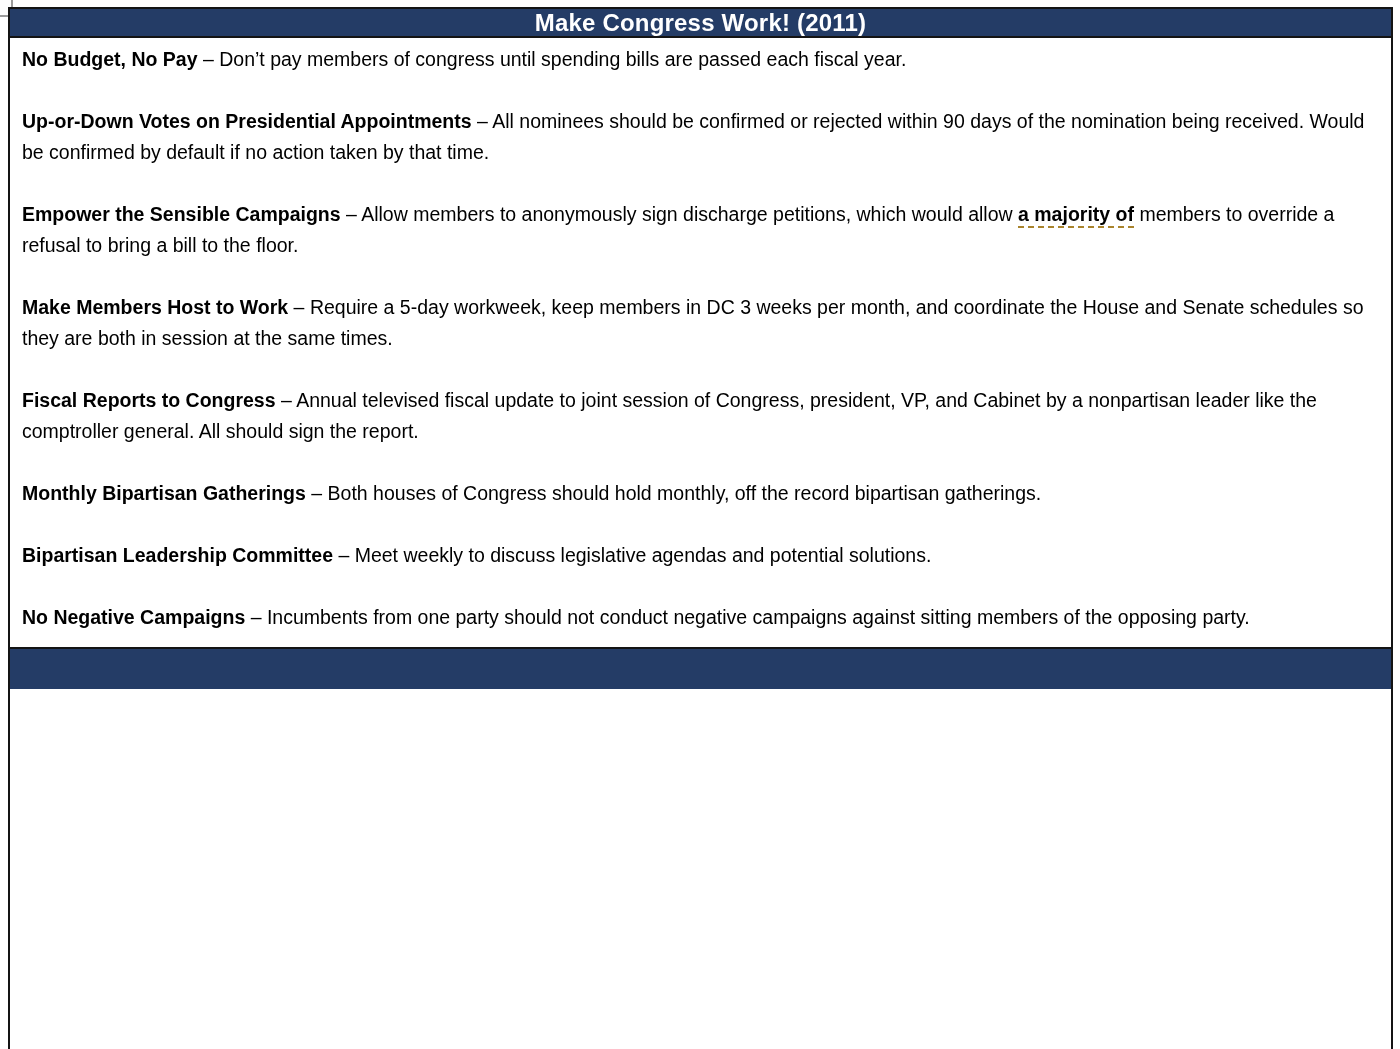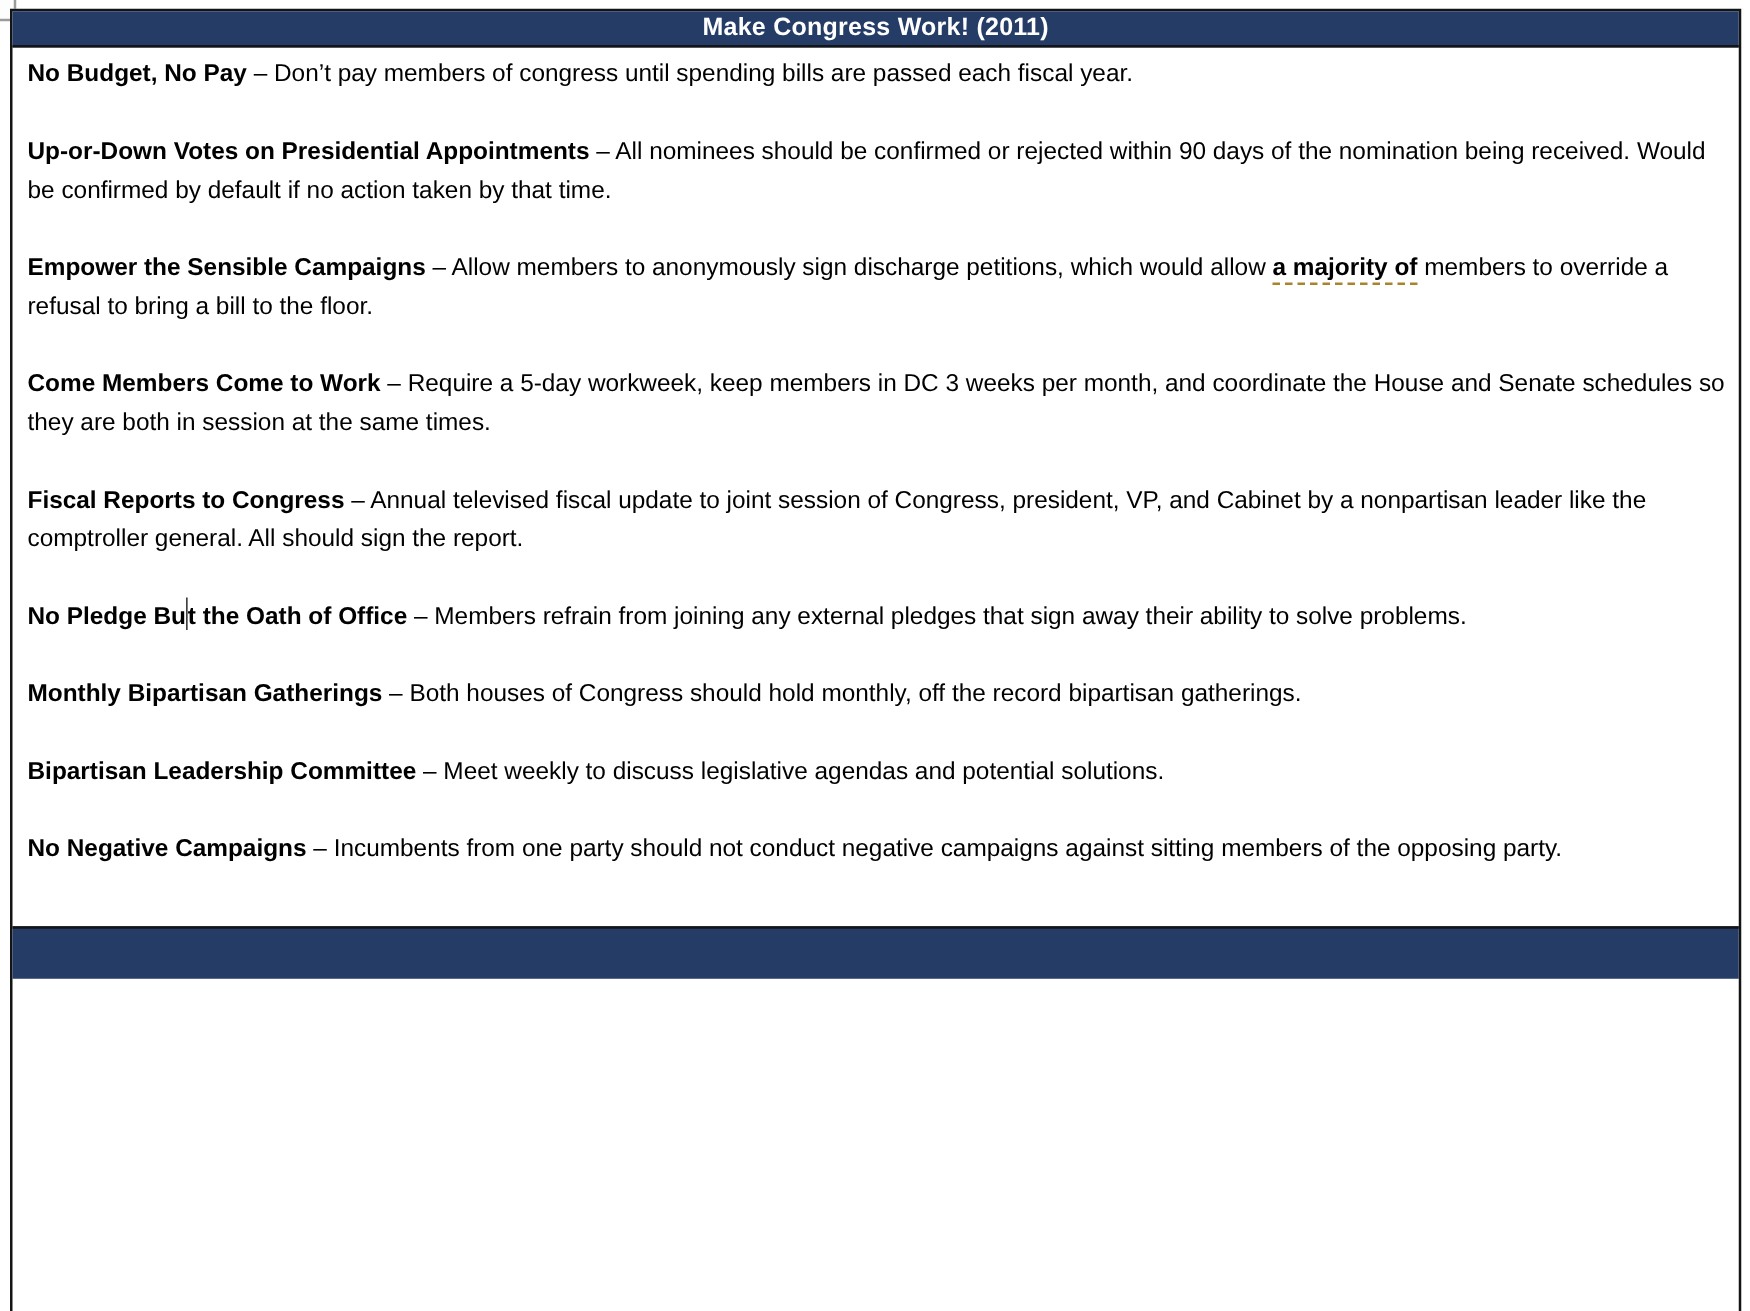--- a/index.html
+++ b/index.html
@@ -42,28 +42,28 @@
     border: 2px solid var(--border);
     background: #ffffff;
   }
 
   .doc-header {
     height: 27px;
     background: var(--header-bg);
     border-bottom: 2px solid var(--border);
     color: var(--header-text);
     font-weight: bold;
-    font-size: 20px;
+    font-size: 24px;
     line-height: 27px;
     text-align: center;
     letter-spacing: 0.2px;
   }
 
   .doc-body {
-    padding: 6px 10px 46px 12px;
+    padding: 6px 10px 14px 12px;
     font-size: 19.5px;
     line-height: 31px;
     color: var(--text);
   }
 
   .doc-item { margin: 0 0 31px 0; }
   .doc-item:last-child { margin-bottom: 0; }
 
   .item-title { font-weight: bold; }
 
@@ -97,23 +97,22 @@
   <div class="doc-table">
 
     <div class="doc-header">
       <span>Make Congress Work! (2011)</span>
     </div>
 
     <div class="doc-body" id="items-container">
         <p class="doc-item"><span class="item-title">No Budget, No Pay</span><span> – </span><span>Don’t pay members of congress until spending bills are passed each fiscal year.</span></p>
         <p class="doc-item"><span class="item-title">Up-or-Down Votes on Presidential Appointments</span><span> – </span><span>All nominees should be confirmed or rejected within 90 days of the nomination being received. Would be confirmed by default if no action taken by that time.</span></p>
         <p class="doc-item"><span class="item-title">Empower the Sensible Campaigns</span><span> – </span><span>Allow members to anonymously sign discharge petitions, which would allow </span><span class="grammar-underline">a majority of</span><span> members to override a refusal to bring a bill to the floor.</span></p>
-        <p class="doc-item"><span class="item-title">Come Members Come to Work</span><span> – </span><span>Require a 5-day workweek, keep members in DC 3 weeks per month, and coordinate the House and Senate schedules so they are both in session at the same times.</span></p>
+        <p class="doc-item"><span class="item-title">Make Members Host to Work</span><span> – </span><span>Require a 5-day workweek, keep members in DC 3 weeks per month, and coordinate the House and Senate schedules so they are both in session at the same times.</span></p>
         <p class="doc-item"><span class="item-title">Fiscal Reports to Congress</span><span> – </span><span>Annual televised fiscal update to joint session of Congress, president, VP, and Cabinet by a nonpartisan leader like the comptroller general. All should sign the report.</span></p>
-        <p class="doc-item"><span class="item-title">No Pledge Bu<span class="caret"></span>t the Oath of Office</span><span> – </span><span>Members refrain from joining any external pledges that sign away their ability to solve problems.</span></p>
         <p class="doc-item"><span class="item-title">Monthly Bipartisan Gatherings</span><span> – </span><span>Both houses of Congress should hold monthly, off the record bipartisan gatherings.</span></p>
         <p class="doc-item"><span class="item-title">Bipartisan Leadership Committee</span><span> – </span><span>Meet weekly to discuss legislative agendas and potential solutions.</span></p>
         <p class="doc-item"><span class="item-title">No Negative Campaigns</span><span> – </span><span>Incumbents from one party should not conduct negative campaigns against sitting members of the opposing party.</span></p>
       </div>
 
     <div class="doc-footer"></div>
 
   </div>
 
 </div>

